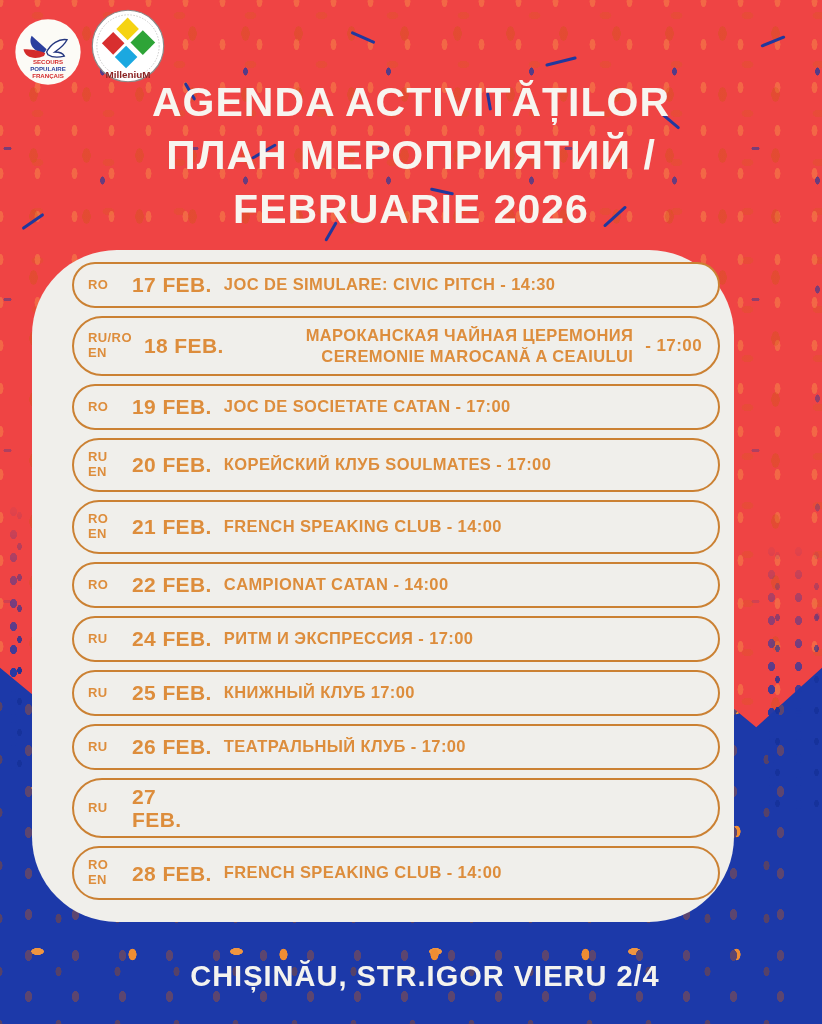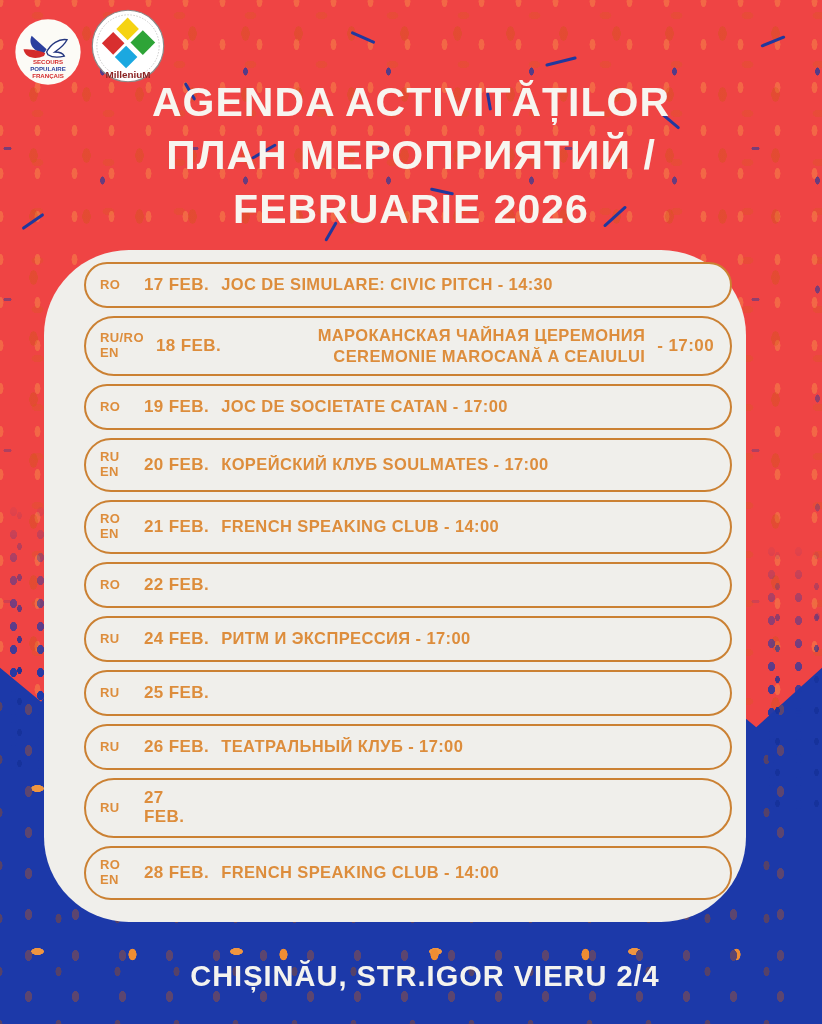--- a/index.html
+++ b/index.html
@@ -56,35 +56,35 @@
   .logo{position:absolute;}
   .logo-secours{left:14px;top:18px;width:68px;height:68px;}
   .logo-millenium{left:90px;top:8px;width:76px;height:76px;}
   
   .title{
     position:absolute;top:76px;left:30px;right:30px;text-align:center;
     color:#f7f5f0;font-size:41px;font-weight:bold;line-height:1.3;letter-spacing:1px;
   }
   
   .card{
-    position:absolute;left:44px;top:250px;width:702px;
+    position:absolute;left:32px;top:250px;width:702px;
     background:#f0efeb;border-radius:85px;
     box-sizing:border-box;padding:12px 14px 22px 40px;
     display:flex;flex-direction:column;gap:8px;
   }
   .pill{
     display:flex;align-items:center;gap:12px;
     border:2px solid #cb8133;border-radius:30px;background:#f0efeb;
     box-sizing:border-box;padding:5px 16px 5px 14px;min-height:46px;
     color:#dd8d3c;font-weight:bold;letter-spacing:.4px;
   }
   .pill.h2{min-height:54px;}
   .pill.h3{min-height:60px;}
   .lang{display:flex;flex-direction:column;font-size:13px;line-height:1.15;min-width:32px;}
-  .date{display:flex;flex-direction:column;font-size:17px;line-height:1.1;white-space:nowrap;}
+  .date{display:flex;flex-direction:column;font-size:21px;line-height:1.1;white-space:nowrap;}
   .titles{display:flex;flex-direction:column;font-size:16.5px;line-height:1.3;}
   .titles.center{flex:1;align-items:flex-end;text-align:center;}
   .time{font-size:17px;white-space:nowrap;}
   .pill span:empty{display:none;}
   
   .footer{
     position:absolute;left:0;right:0;top:960px;text-align:center;
     color:#f4f3ee;font-size:29px;font-weight:bold;letter-spacing:1px;padding-left:28px;
   }
 </style>
@@ -209,20 +209,23 @@
 
     </div>
 
     <div class="pill">
       <span class="lang">
           <span>RO</span>
         </span>
       <span class="date">
           <span>22 FEB.</span>
         </span>
+      <span class="titles">
+          <span>CAMPIONAT CATAN - 14:00</span>
+        </span>
 
     </div>
 
     <div class="pill">
       <span class="lang">
           <span>RU</span>
         </span>
       <span class="date">
           <span>24 FEB.</span>
         </span>
@@ -231,20 +234,23 @@
         </span>
 
     </div>
 
     <div class="pill">
       <span class="lang">
           <span>RU</span>
         </span>
       <span class="date">
           <span>25 FEB.</span>
+        </span>
+      <span class="titles">
+          <span>КНИЖНЫЙ КЛУБ  17:00</span>
         </span>
 
     </div>
 
     <div class="pill">
       <span class="lang">
           <span>RU</span>
         </span>
       <span class="date">
           <span>26 FEB.</span>

